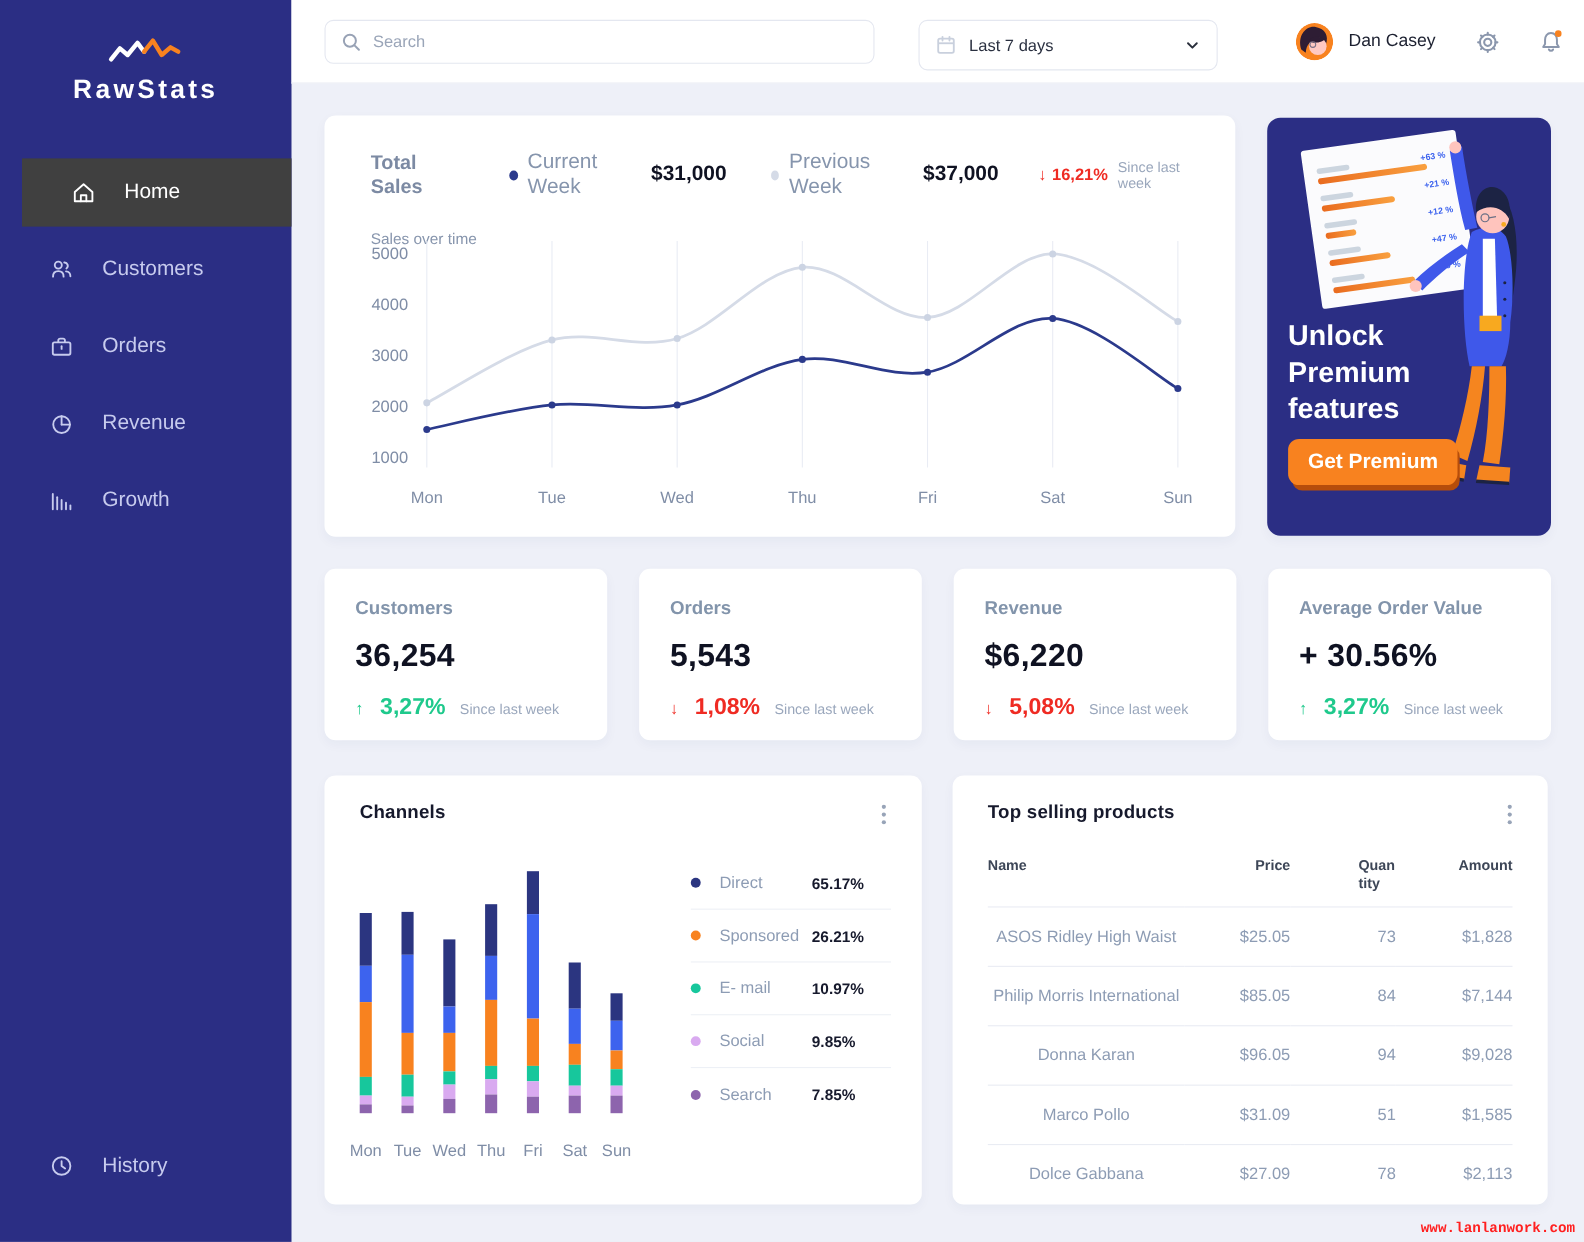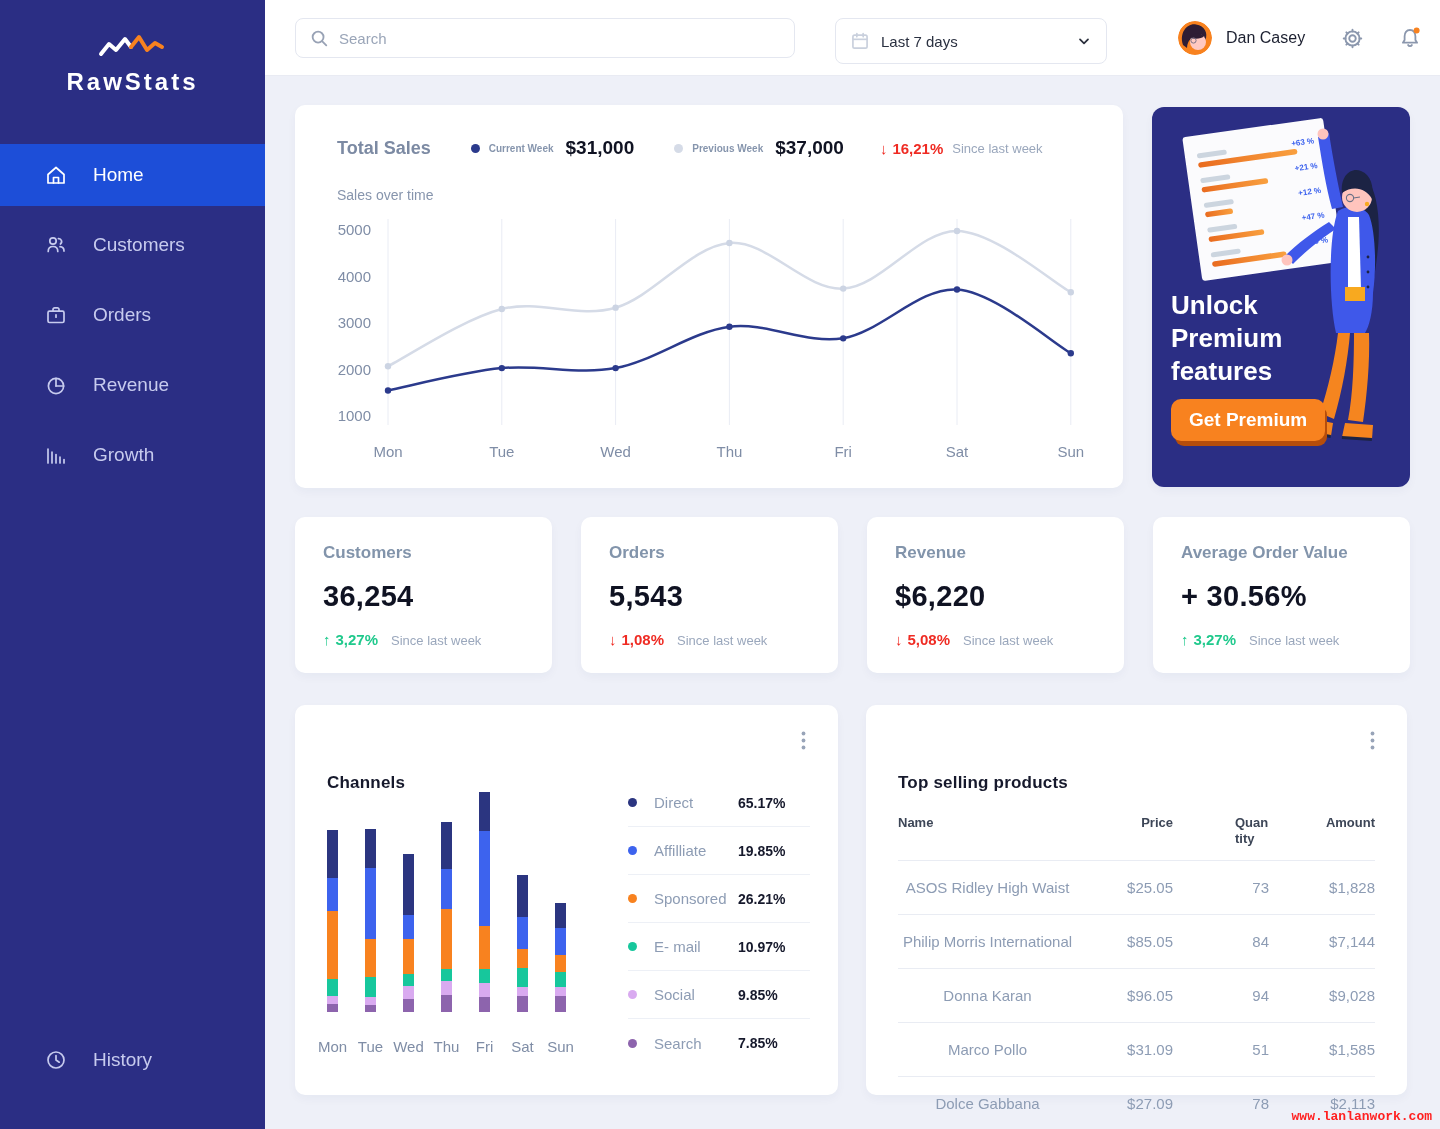--- a/index.html
+++ b/index.html
@@ -7,21 +7,21 @@
   .app { position:relative; width:1440px; height:1129px; background:#eef0f8; overflow:hidden; }
 
   
   .sidebar { position:absolute; left:0; top:0; width:265px; height:100%; background:#2b2e84; }
   .logo { padding-top:34px; text-align:center; }
   .logo svg { display:block; margin:0 auto; }
   .logo-text { color:#fff; font-size:24px; font-weight:700; letter-spacing:3px; margin-top:8px; }
   .nav { margin-top:48px; }
   .nav-item { display:flex; align-items:center; height:62px; padding-left:45px; cursor:pointer;
               color:#c7cbee; margin-bottom:8px; }
-  .nav-item.active { background:#1d4ed8; color:#ffffff; }
+  .nav-item.active { background:#404040; color:#ffffff;margin-left:20px; }
   .nav-item .nav-ic { width:22px; height:22px; margin-right:26px; flex:0 0 22px; }
   .nav-item .nav-label { font-size:19px; }
   .sidebar-bottom { position:absolute; left:0; bottom:30px; width:100%; }
 
   
   .topbar { position:absolute; left:265px; top:0; right:0; height:76px; background:#fff;
             border-bottom:1px solid #e9ebf3; }
   .search { position:absolute; left:30px; top:18px; width:500px; height:40px;
             border:1px solid #e4e7f0; border-radius:8px; display:flex; align-items:center;
             padding:0 13px; background:#fff; }
@@ -45,21 +45,21 @@
           box-shadow:0 4px 10px rgba(37,44,97,0.04); }
 
   
   .sales-card { left:30px; top:28px; width:828px; height:383px; }
   .sales-head { display:flex; align-items:center; padding:32px 30px 0 42px; }
   .sales-title { font-size:18px; font-weight:600; color:#7c8aa3; }
   .legend-item { display:flex; align-items:center; margin-left:40px; }
   .ldot { width:9px; height:9px; border-radius:50%; }
   .dot-current { background:#2b3a8c; }
   .dot-prev { background:#d5dbe7; }
-  .llab { font-size:10px; color:#8695ad; margin-left:9px;font-weight:bold; }
+  .llab { font-size:19px; color:#8695ad; margin-left:9px; }
   .lval { font-size:19px; font-weight:700; color:#0f1222; margin-left:12px; }
   .sales-delta { display:flex; align-items:center; margin-left:36px; }
   .arrow { font-weight:700; font-size:15px; }
   .arrow.down, .delta-red { color:#ef2b23; }
   .arrow.up, .delta-green { color:#1fc98c; }
   .dval { font-size:15px; font-weight:700; color:#ef2b23; margin-left:5px; }
   .dnote { font-size:13px; color:#9aa7bc; margin-left:9px; }
   .sales-sub { font-size:14px; color:#8795ad; margin:28px 0 0 42px; }
   #sales-svg { position:absolute; left:30px; top:108px; }
 
@@ -74,27 +74,27 @@
                  border:none; border-radius:10px; padding:10px 18px; cursor:pointer;
                  box-shadow:3px 6px 0 -1px #b64d0b; }
 
   
   .stats-row { position:absolute; left:30px; top:440px; display:flex; gap:29px; }
   .stat-card { position:relative; width:257px; height:156px; background:#fff; border-radius:10px;
                box-shadow:0 4px 10px rgba(37,44,97,0.04); padding:26px 28px; }
   .stat-label { font-size:17px; font-weight:600; color:#8294ab; }
   .stat-value { font-size:29px; font-weight:700; color:#0f1222; margin-top:17px; letter-spacing:0.3px; }
   .stat-delta-row { display:flex; align-items:baseline; margin-top:18px; }
-  .stat-delta { font-size:15px; font-weight:700; margin-left:5px; }
+  .stat-delta { font-size:21px; font-weight:700; margin-left:15px; }
   .stat-note { font-size:13px; color:#9aa7bc; margin-left:13px; }
 
   
   .card-head { display:flex; justify-content:space-between; align-items:flex-start;
                padding:24px 28px 0 32px; }
-  .card-title { font-size:17px; font-weight:600; color:#16192c; letter-spacing:0.2px;margin-top:44px; }
+  .card-title { font-size:17px; font-weight:600; color:#16192c; letter-spacing:0.2px; }
   .kebab { cursor:pointer; padding:2px 4px; }
 
   
   .channels-card { left:30px; top:628px; width:543px; height:390px; }
   .channel-bars { position:absolute; left:32px; top:82px; display:flex; gap:27px; }
   .bar-col { display:flex; flex-direction:column; align-items:center; width:11px; }
   .bar-stack { height:225px; display:flex; flex-direction:column; justify-content:flex-end; width:11px; }
   .bar-seg { width:11px; }
   .bar-lbl { margin-top:26px; font-size:15px; color:#7f8da6; }
   .channel-legend { position:absolute; left:333px; top:74px; width:182px; }
@@ -501,25 +501,20 @@
             <div class="bar-lbl">Sun</div>
           </div>
         </div>
       <div class="channel-legend" id="channel-legend">
           <div class="legend-row">
             <span class="cdot" style="background: rgb(43, 53, 128);"></span>
             <span class="clab">Direct</span>
             <span class="cval">65.17%</span>
           </div>
           <div class="legend-row">
-            <span class="cdot" style="background: rgb(61, 99, 238);"></span>
-            <span class="clab">Affilliate</span>
-            <span class="cval">19.85%</span>
-          </div>
-          <div class="legend-row">
             <span class="cdot" style="background: rgb(248, 130, 31);"></span>
             <span class="clab">Sponsored</span>
             <span class="cval">26.21%</span>
           </div>
           <div class="legend-row">
             <span class="cdot" style="background: rgb(23, 199, 156);"></span>
             <span class="clab">E- mail</span>
             <span class="cval">10.97%</span>
           </div>
           <div class="legend-row">

